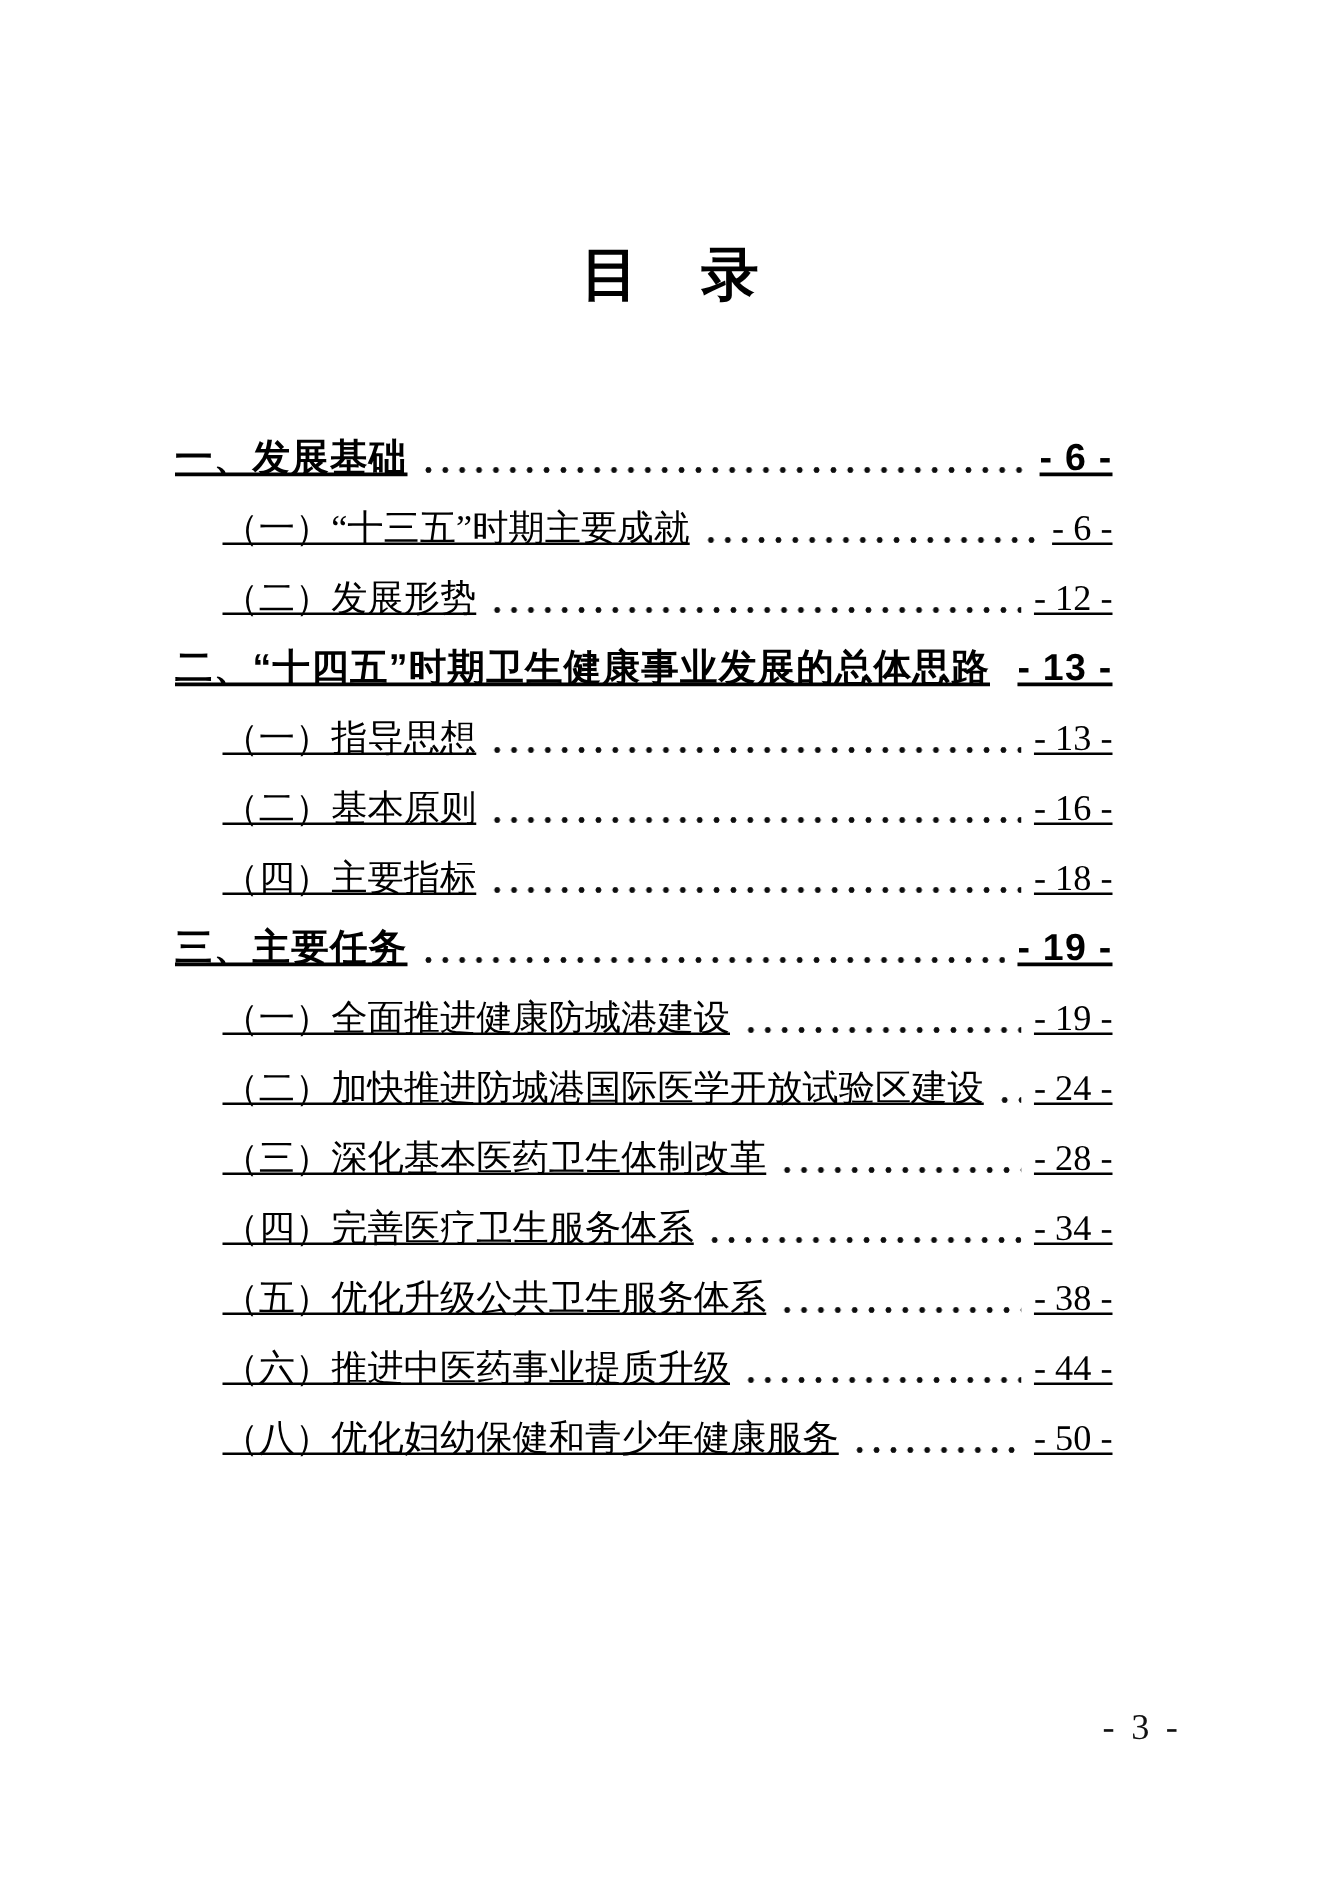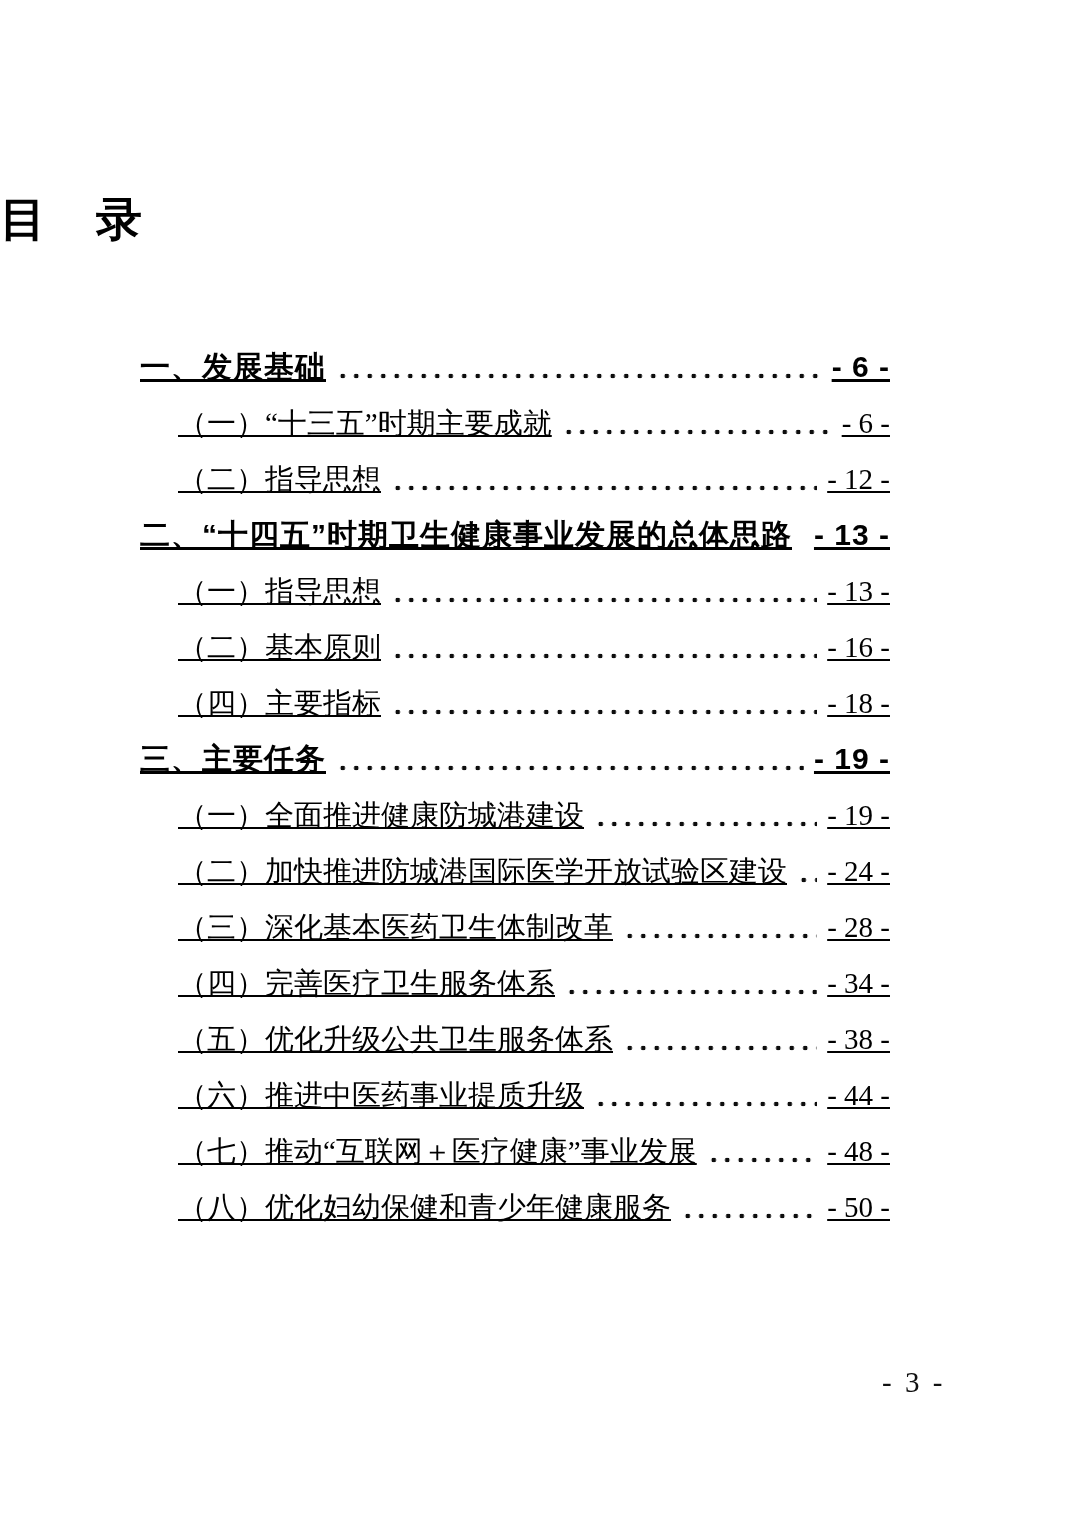--- a/index.html
+++ b/index.html
@@ -14,21 +14,21 @@
     background: #ffffff;
     color: #000000;
     overflow: hidden;
     font-family: "Liberation Serif", serif;
   }
   .doc-title {
     position: absolute;
     top: 194px;
     left: 0;
     width: 100%;
-    text-align: left;
+    text-align: center;
     font-family: "Liberation Serif", serif;
     font-weight: 700;
     font-size: 46px;
     letter-spacing: 2px;
     line-height: 1.15;
     white-space: pre;
   }
   .toc {
     position: absolute;
     top: 339px;
@@ -94,21 +94,21 @@
     <span class="toc-label">一、发展基础</span>
     <span class="leader"></span>
     <span class="toc-page">- 6 -</span>
   </div>
       <div class="toc-row lvl2">
     <span class="toc-label">（一）“十三五”时期主要成就</span>
     <span class="leader"></span>
     <span class="toc-page">- 6 -</span>
   </div>
       <div class="toc-row lvl2">
-    <span class="toc-label">（二）指导思想</span>
+    <span class="toc-label">（二）发展形势</span>
     <span class="leader"></span>
     <span class="toc-page">- 12 -</span>
   </div>
       <div class="toc-row lvl1">
     <span class="toc-label">二、“十四五”时期卫生健康事业发展的总体思路</span>
     <span class="leader"></span>
     <span class="toc-page">- 13 -</span>
   </div>
       <div class="toc-row lvl2">
     <span class="toc-label">（一）指导思想</span>
@@ -154,25 +154,20 @@
     <span class="toc-label">（五）优化升级公共卫生服务体系</span>
     <span class="leader"></span>
     <span class="toc-page">- 38 -</span>
   </div>
       <div class="toc-row lvl2">
     <span class="toc-label">（六）推进中医药事业提质升级</span>
     <span class="leader"></span>
     <span class="toc-page">- 44 -</span>
   </div>
       <div class="toc-row lvl2">
-    <span class="toc-label">（七）推动“互联网＋医疗健康”事业发展</span>
-    <span class="leader"></span>
-    <span class="toc-page">- 48 -</span>
-  </div>
-      <div class="toc-row lvl2">
     <span class="toc-label">（八）优化妇幼保健和青少年健康服务</span>
     <span class="leader"></span>
     <span class="toc-page">- 50 -</span>
   </div>
     </div>
 
   <div class="footer-pagenum">- 3 -</div>
 
 </div>
 

